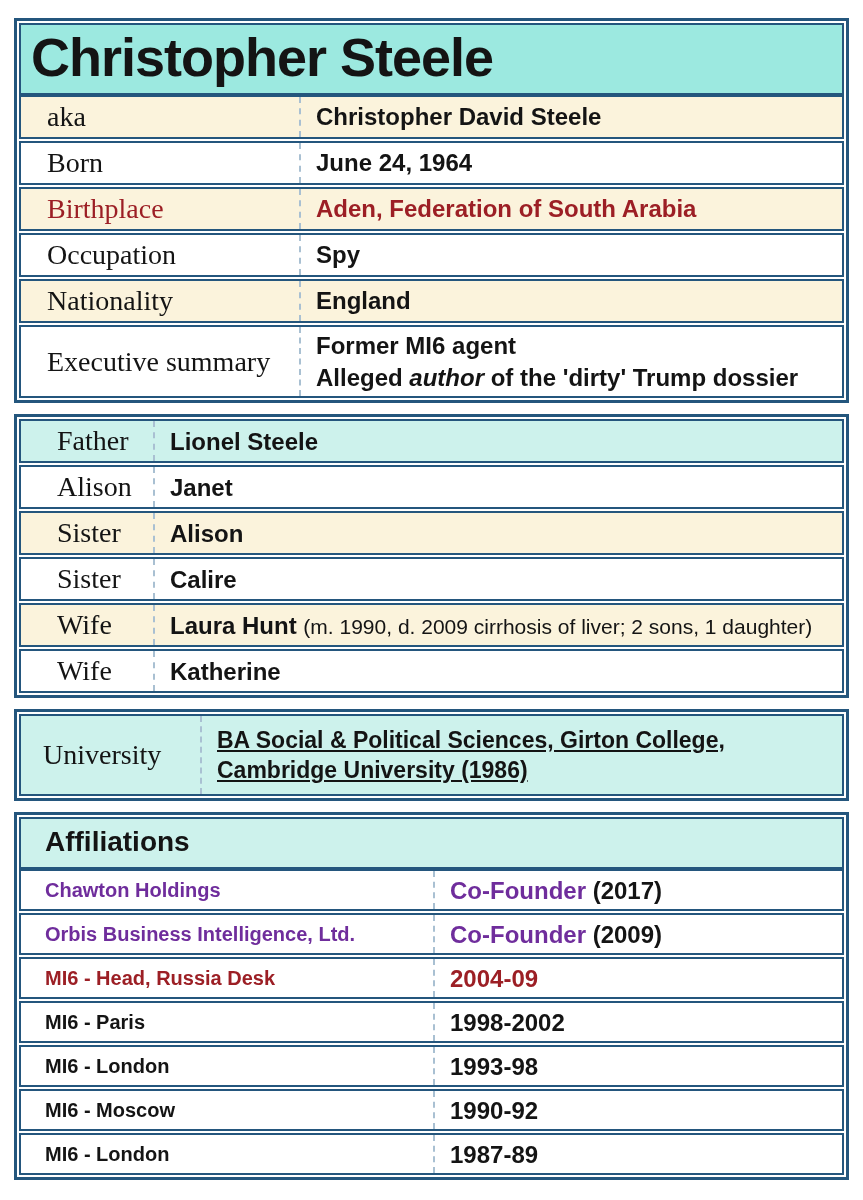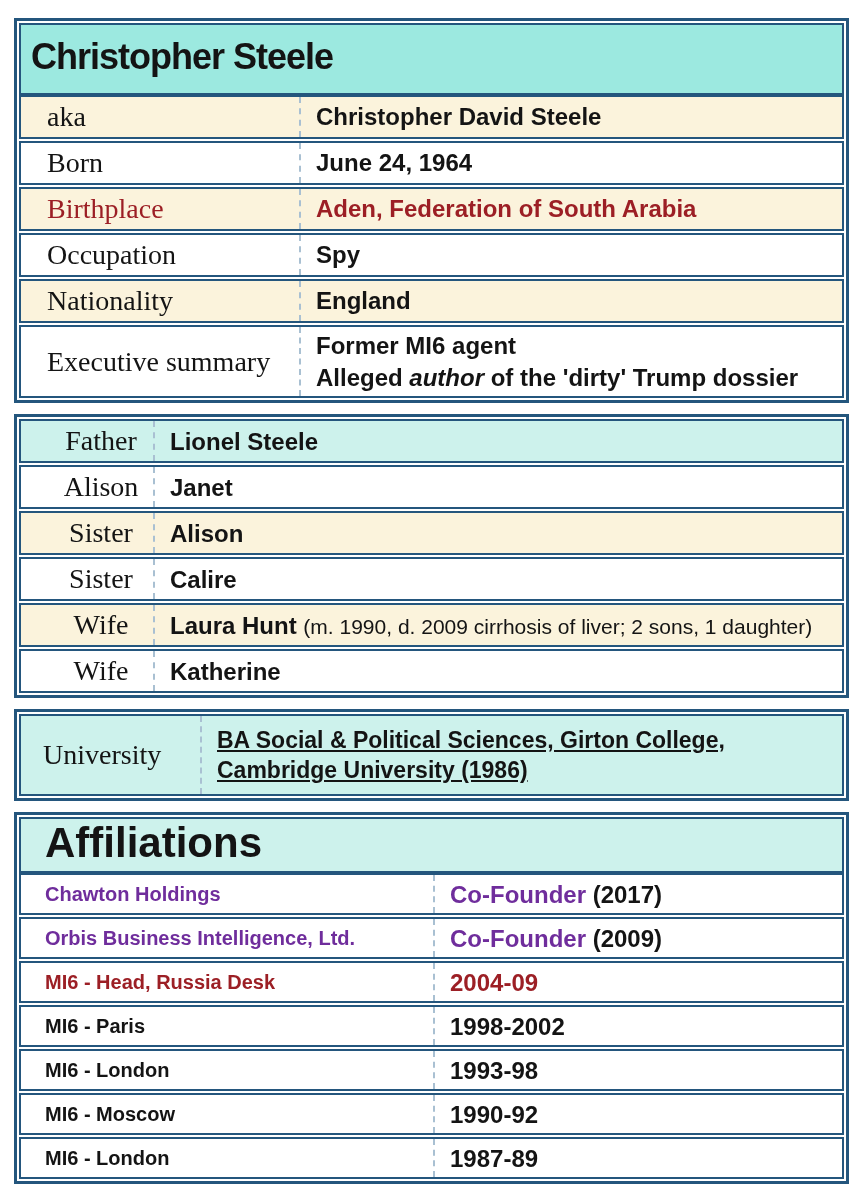--- a/index.html
+++ b/index.html
@@ -25,21 +25,21 @@
     background:#ffffff;
     margin-bottom:11px;
   }
   .title-row{
     border:2px solid var(--navy);
     background:var(--cyan-header);
     display:flex;align-items:center;
     min-height:72px;
     padding:2px 8px 6px 10px;
     font-weight:700;
-    font-size:36px;
+    font-size:54px;
     letter-spacing:-1px;
     line-height:1.05;
   }
   .row{
     display:flex;align-items:stretch;
     border:2px solid var(--navy);
     min-height:44px;
   }
   .row + .row{margin-top:2px;}
   .bg-cream{background:var(--cream);}
@@ -61,30 +61,30 @@
     padding:3px 8px 3px 15px;
     font-weight:600;
     font-size:24px;
     line-height:1.32;
   }
   .vwrap{display:block;}
   .sm{font-size:21px;font-weight:400;}
   
   #t1{--labelw:278px;}
   #t2{--labelw:132px;}
-  #t2 .cell-label{padding-left:36px;justify-content:center;}
+  #t2 .cell-label{padding-left:36px;}
   #t3{--labelw:179px;}
   #t3 .cell-label{padding-left:22px;align-items:center;}
   #t3 .row{min-height:82px;}
   #t3 .cell-value{font-size:23px;text-decoration:underline;}
   #t4{--labelw:412px;}
   #t4 .title-row{
     background:var(--cyan-row);
     min-height:52px;
-    font-size:42px;
+    font-size:28px;
     letter-spacing:0;
     padding-left:24px;
   }
   #t4 .row{min-height:42px;}
   #t4 .cell-label{
     font-family:"Liberation Sans","DejaVu Sans",sans-serif;
     font-weight:600;
     font-size:20px;
     padding-left:24px;
   }

